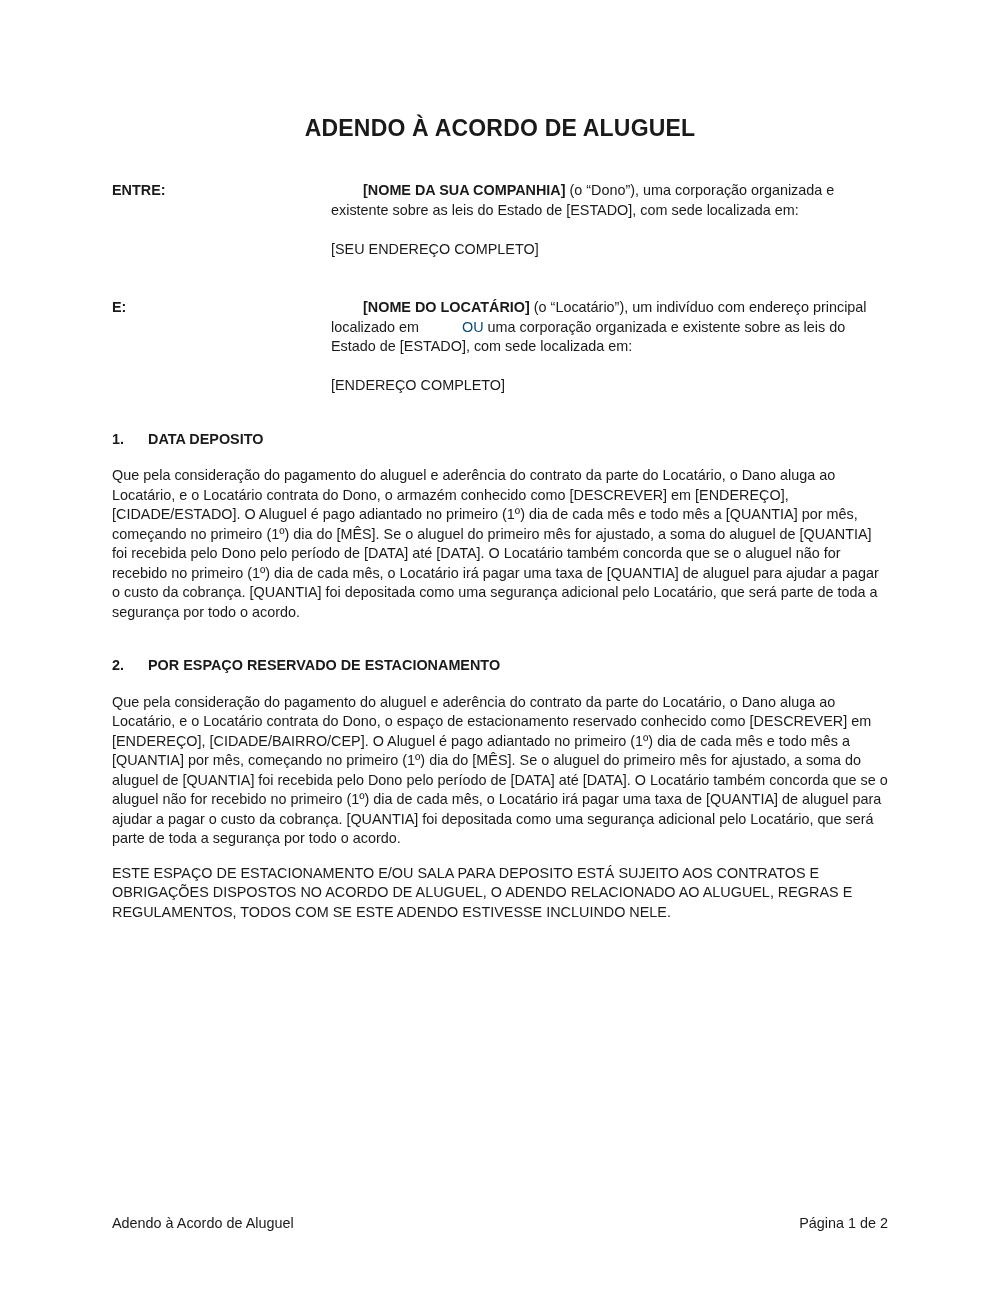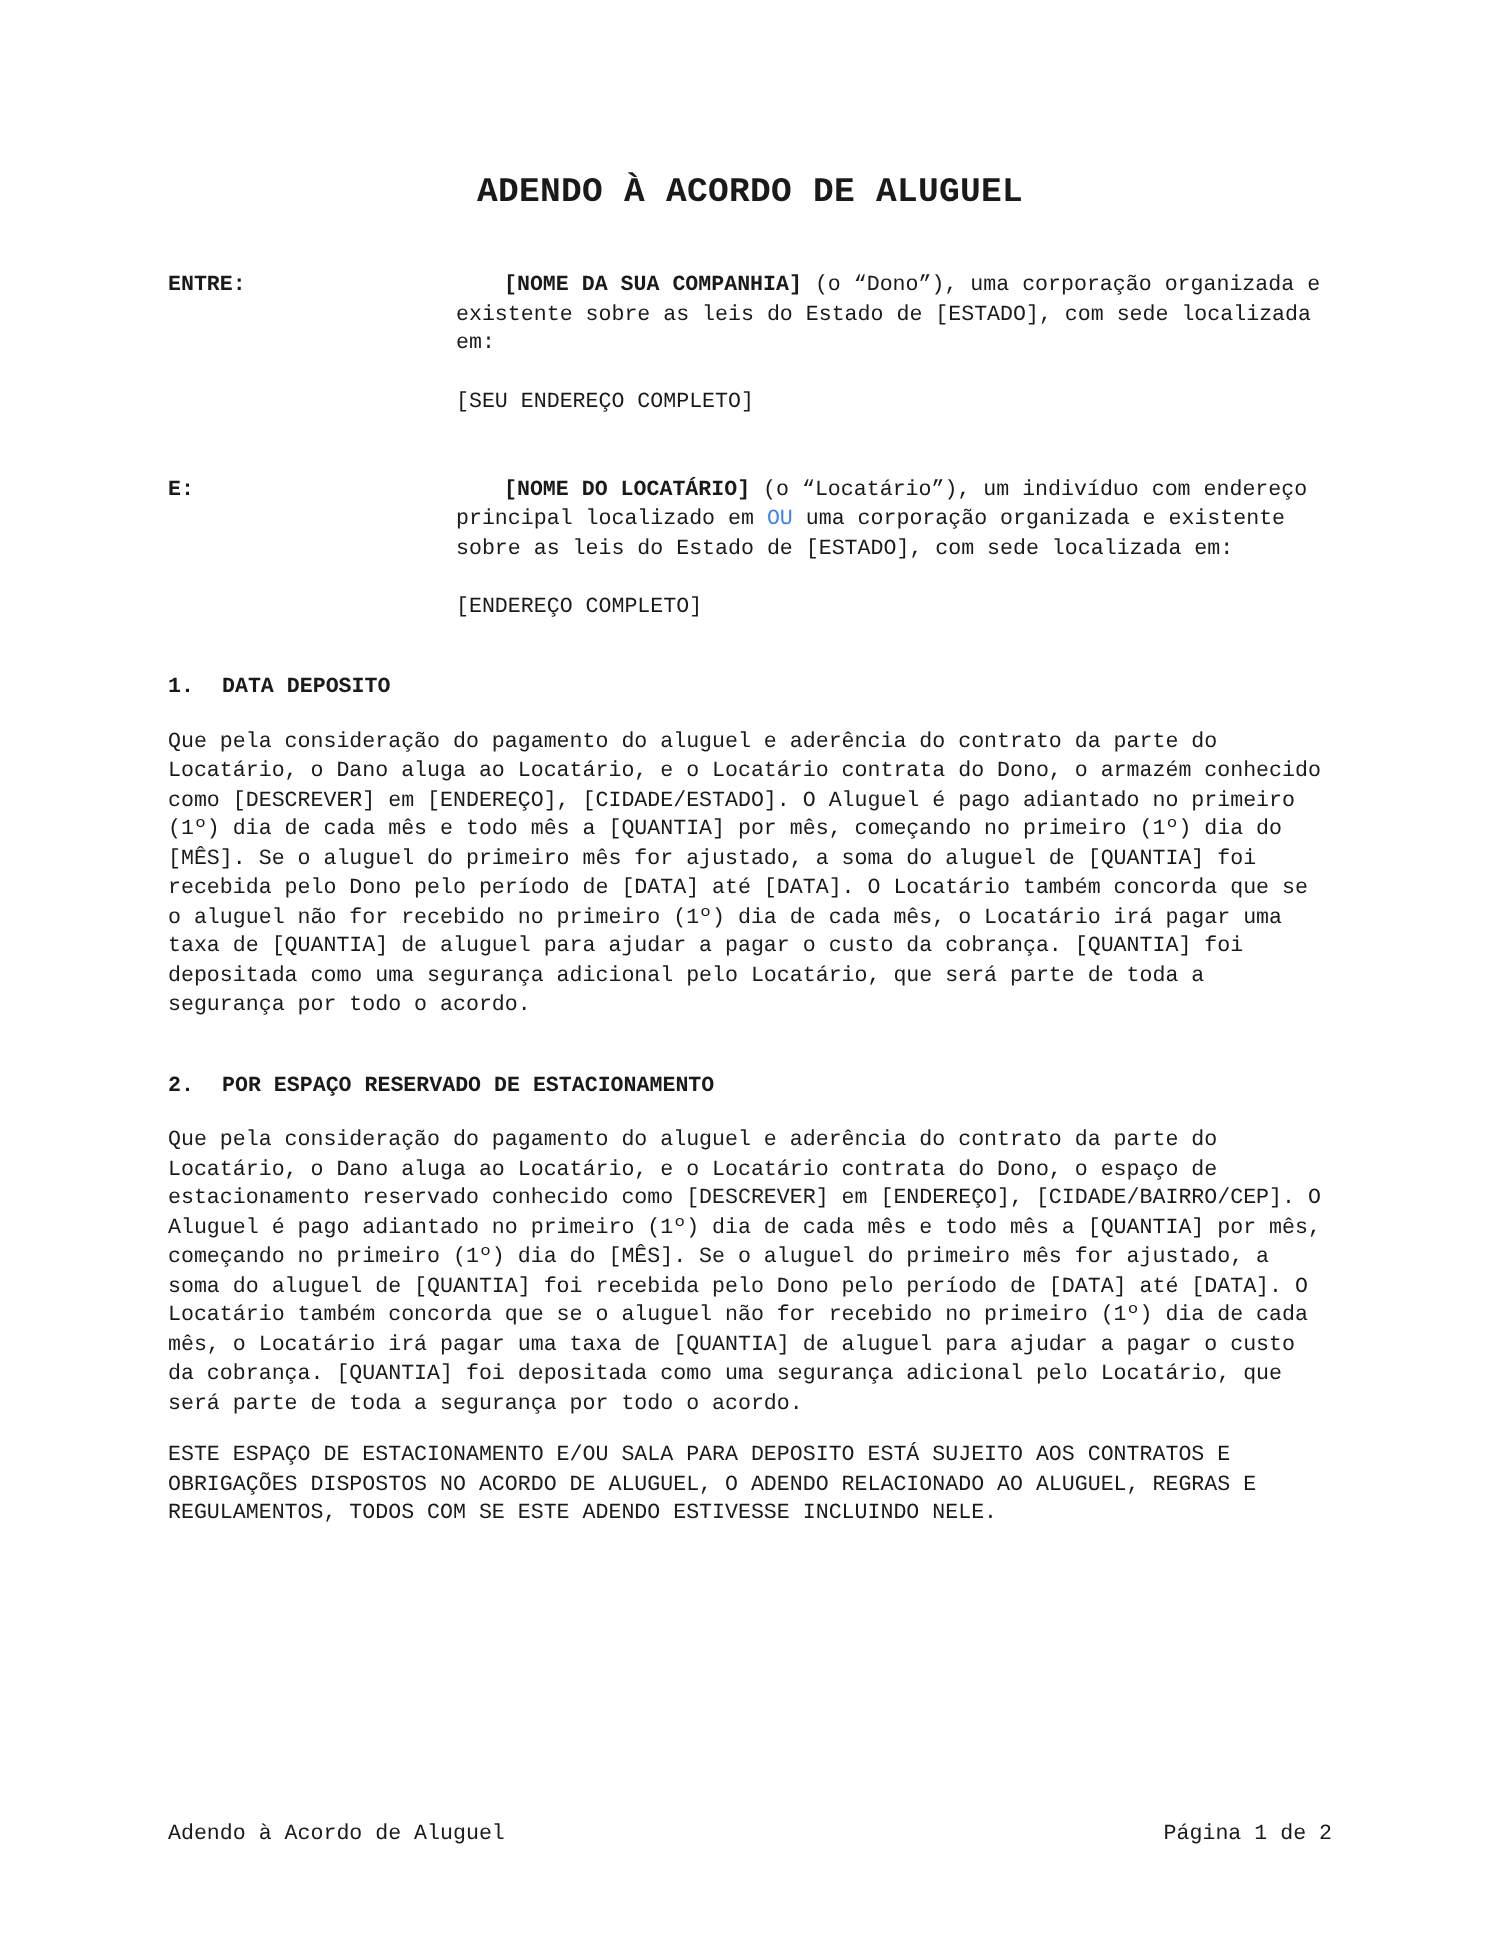--- a/index.html
+++ b/index.html
@@ -5,21 +5,21 @@
   html, body {
     margin: 0;
     padding: 0;
     background: #ffffff;
   }
   .page {
     position: relative;
     width: 1000px;
     height: 1290px;
     background: #ffffff;
-    font-family: Liberation Mono, monospace;
+    font-family: Liberation Sans, sans-serif;
     font-size: 14.4px;
     line-height: 19.5px;
     color: #1a1a1a;
     overflow: hidden;
   }
   .content {
     position: absolute;
     left: 112px;
     right: 112px;
     top: 0;
@@ -32,35 +32,36 @@
     font-weight: bold;
     letter-spacing: 0.2px;
   }
   .intro {
     margin-top: 60px;
   }
   .party-row {
     display: flex;
     align-items: flex-start;
     margin-top: 39px;
+    gap: 27px;
   }
   .party-label {
     width: 192px;
     flex: 0 0 192px;
     font-weight: bold;
   }
   .party-body {
     flex: 1 1 auto;
     max-width: 585px;
   }
   .party-address {
     margin-top: 19.5px;
   }
   .bold { font-weight: bold; margin-left: 32px; }
-  .muted-or { color: #3b82f6; }
+  .muted-or { color: #0c4a6e; margin-left: 39px; }
   .section-heading {
     margin-top: 34px;
     font-weight: bold;
     display: flex;
   }
   .section-number {
     width: 36px;
     flex: 0 0 36px;
   }
   .section-body {

